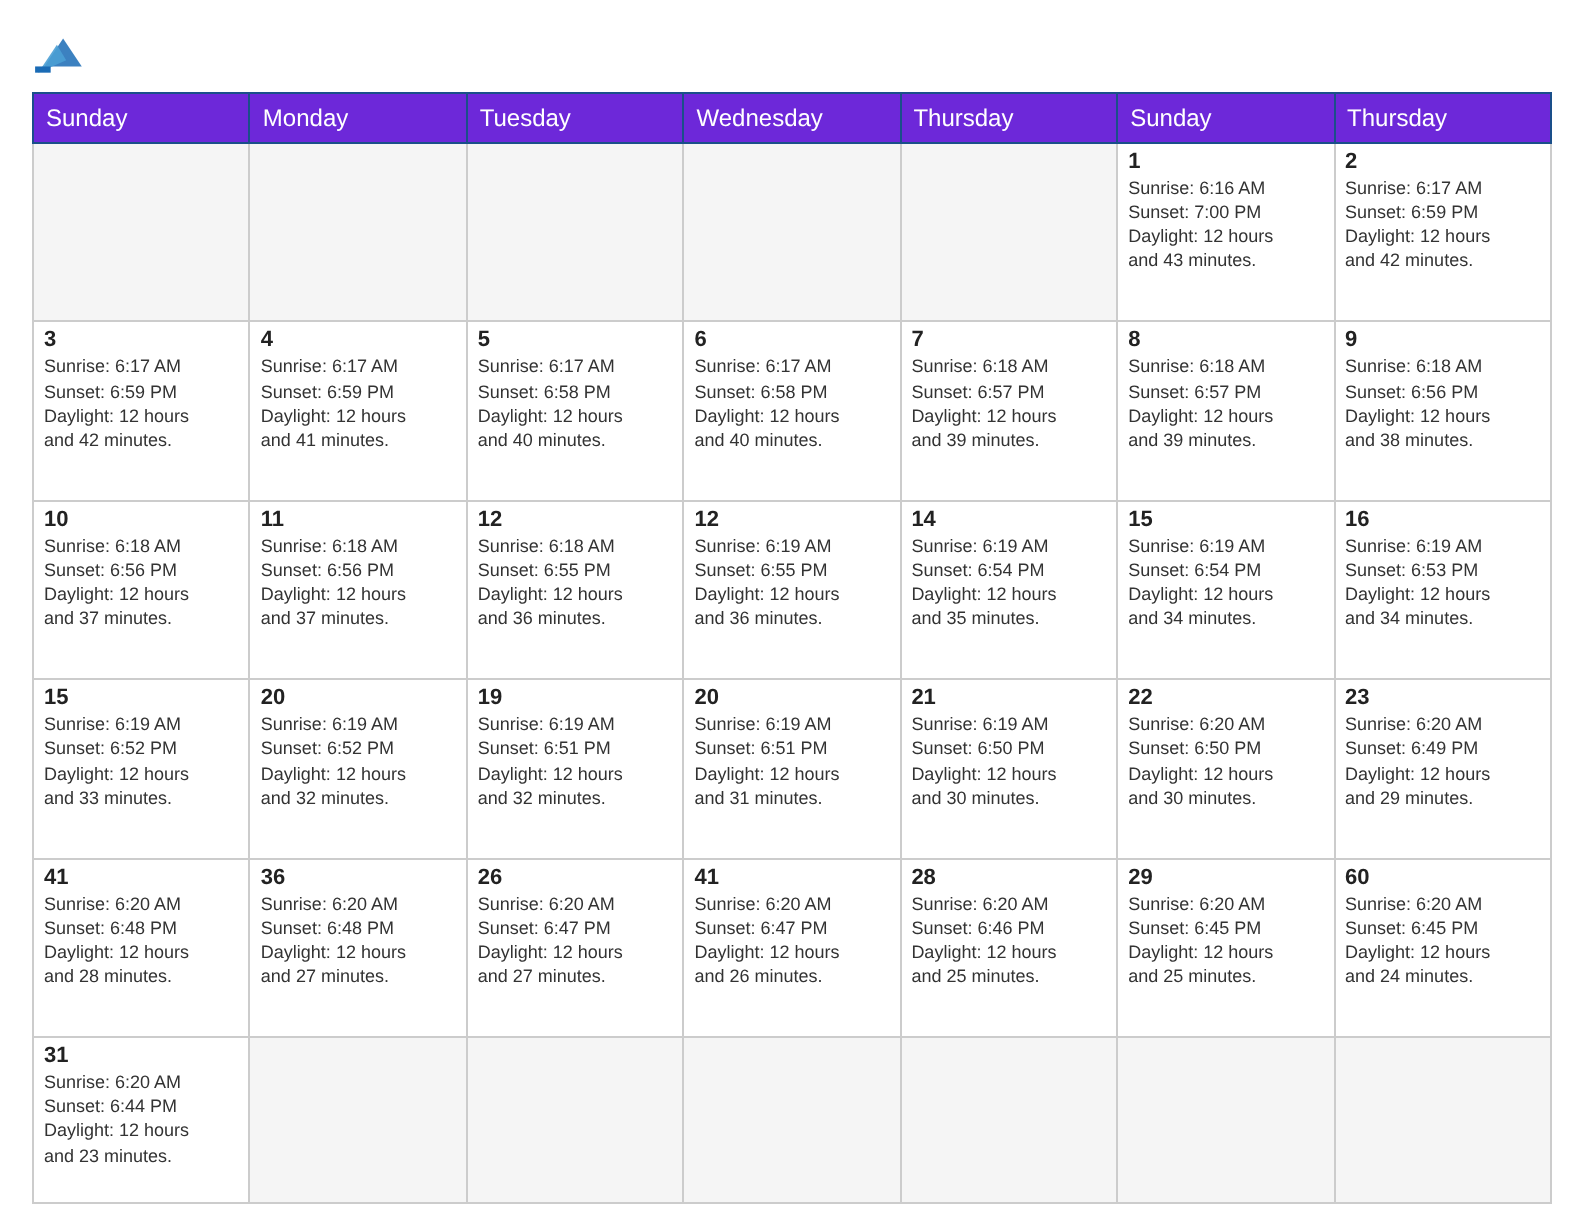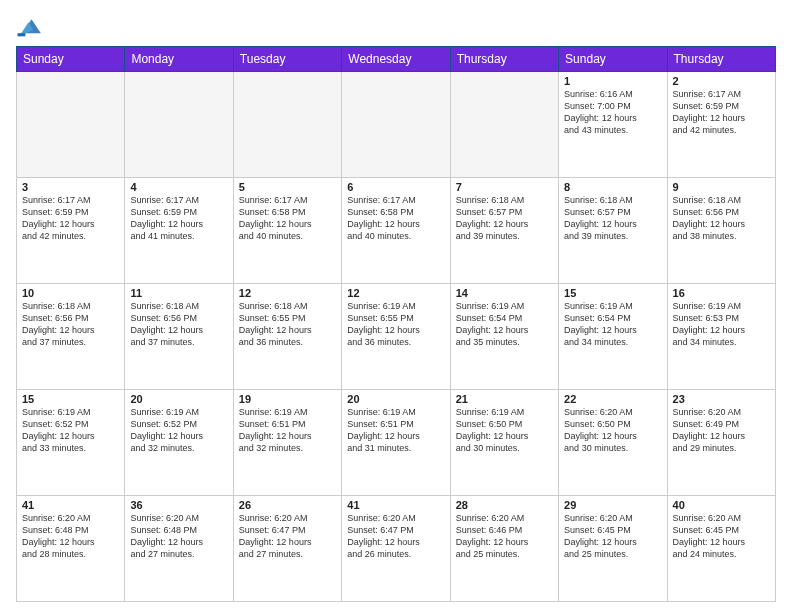--- a/index.html
+++ b/index.html
@@ -344,22 +344,37 @@
 and 25 minutes.</div>
           </td>
           <td>
             <span class="day-num">29</span>
             <div class="day-info" style="white-space: pre-line;">Sunrise: 6:20 AM
 Sunset: 6:45 PM
 Daylight: 12 hours
 and 25 minutes.</div>
           </td>
           <td>
-            <span class="day-num">40</span>
+            <span class="day-num">60</span>
             <div class="day-info" style="white-space: pre-line;">Sunrise: 6:20 AM
 Sunset: 6:45 PM
 Daylight: 12 hours
 and 24 minutes.</div>
           </td>
+        </tr>
+        <tr class="last-row">
+          <td>
+            <span class="day-num">31</span>
+            <div class="day-info" style="white-space: pre-line;">Sunrise: 6:20 AM
+Sunset: 6:44 PM
+Daylight: 12 hours
+and 23 minutes.</div>
+          </td>
+          <td class="empty"></td>
+          <td class="empty"></td>
+          <td class="empty"></td>
+          <td class="empty"></td>
+          <td class="empty"></td>
+          <td class="empty"></td>
         </tr>
       </tbody>
   </table>
 </div>
 
 </body></html>

